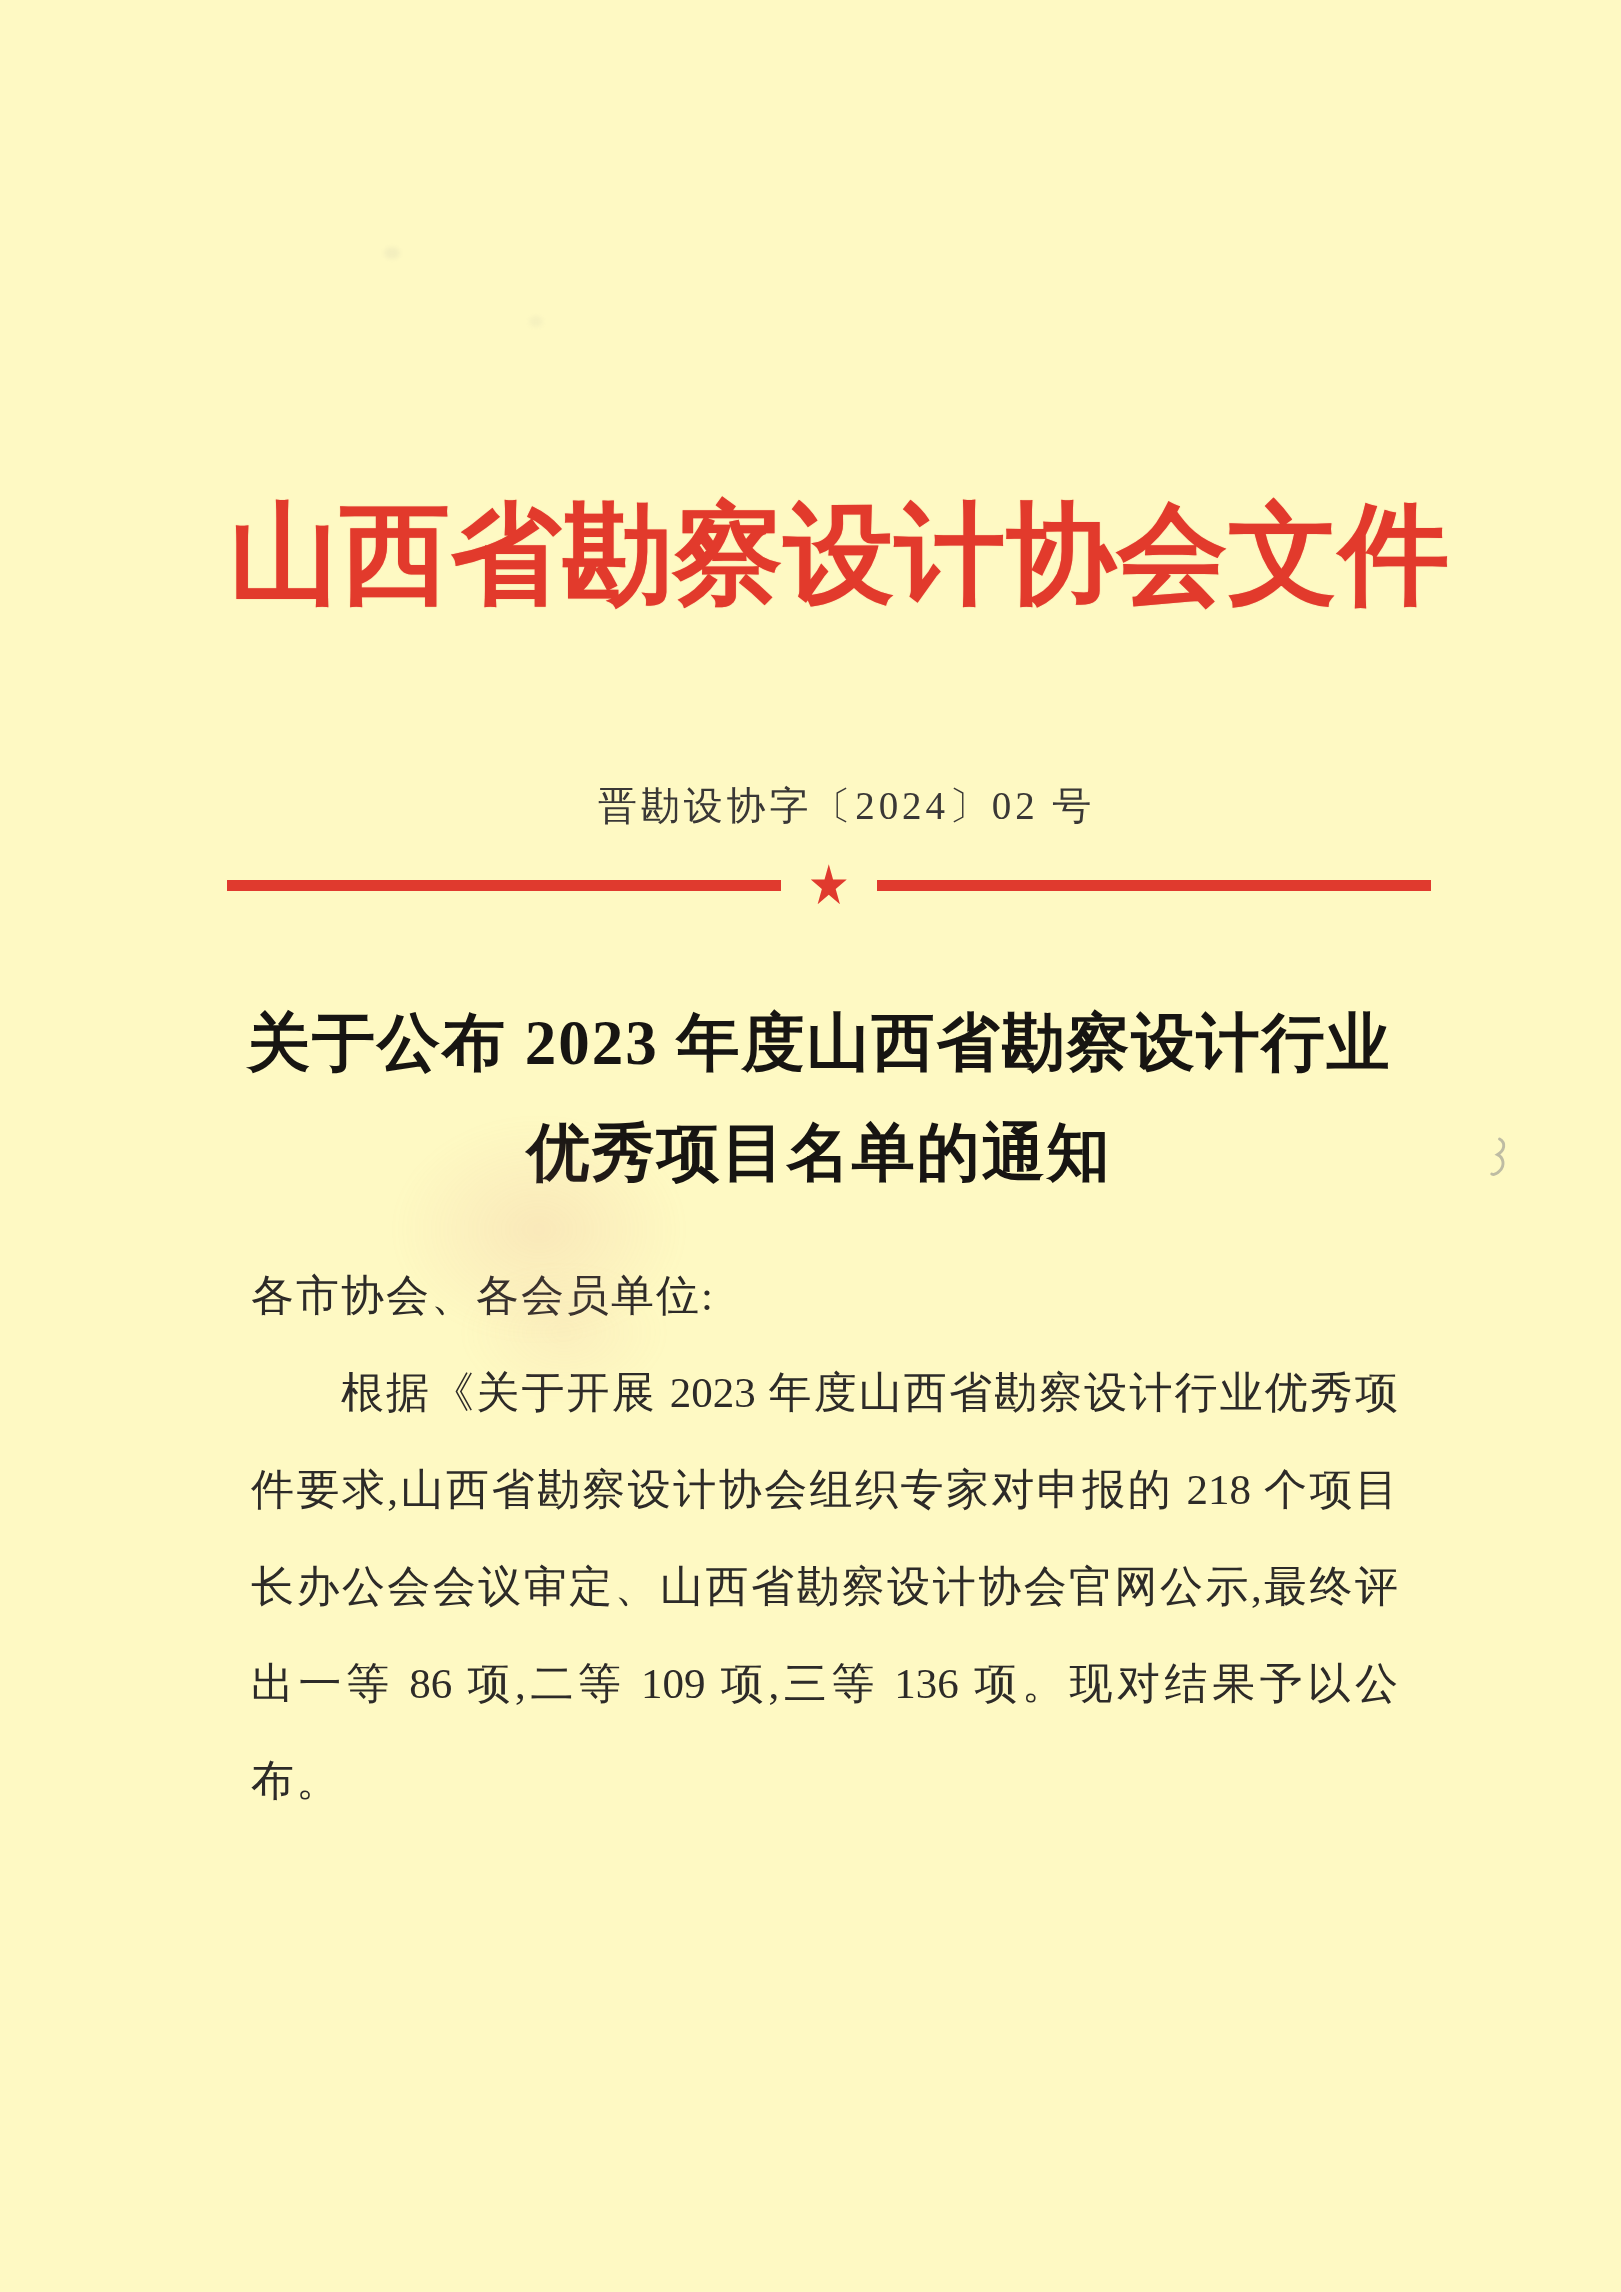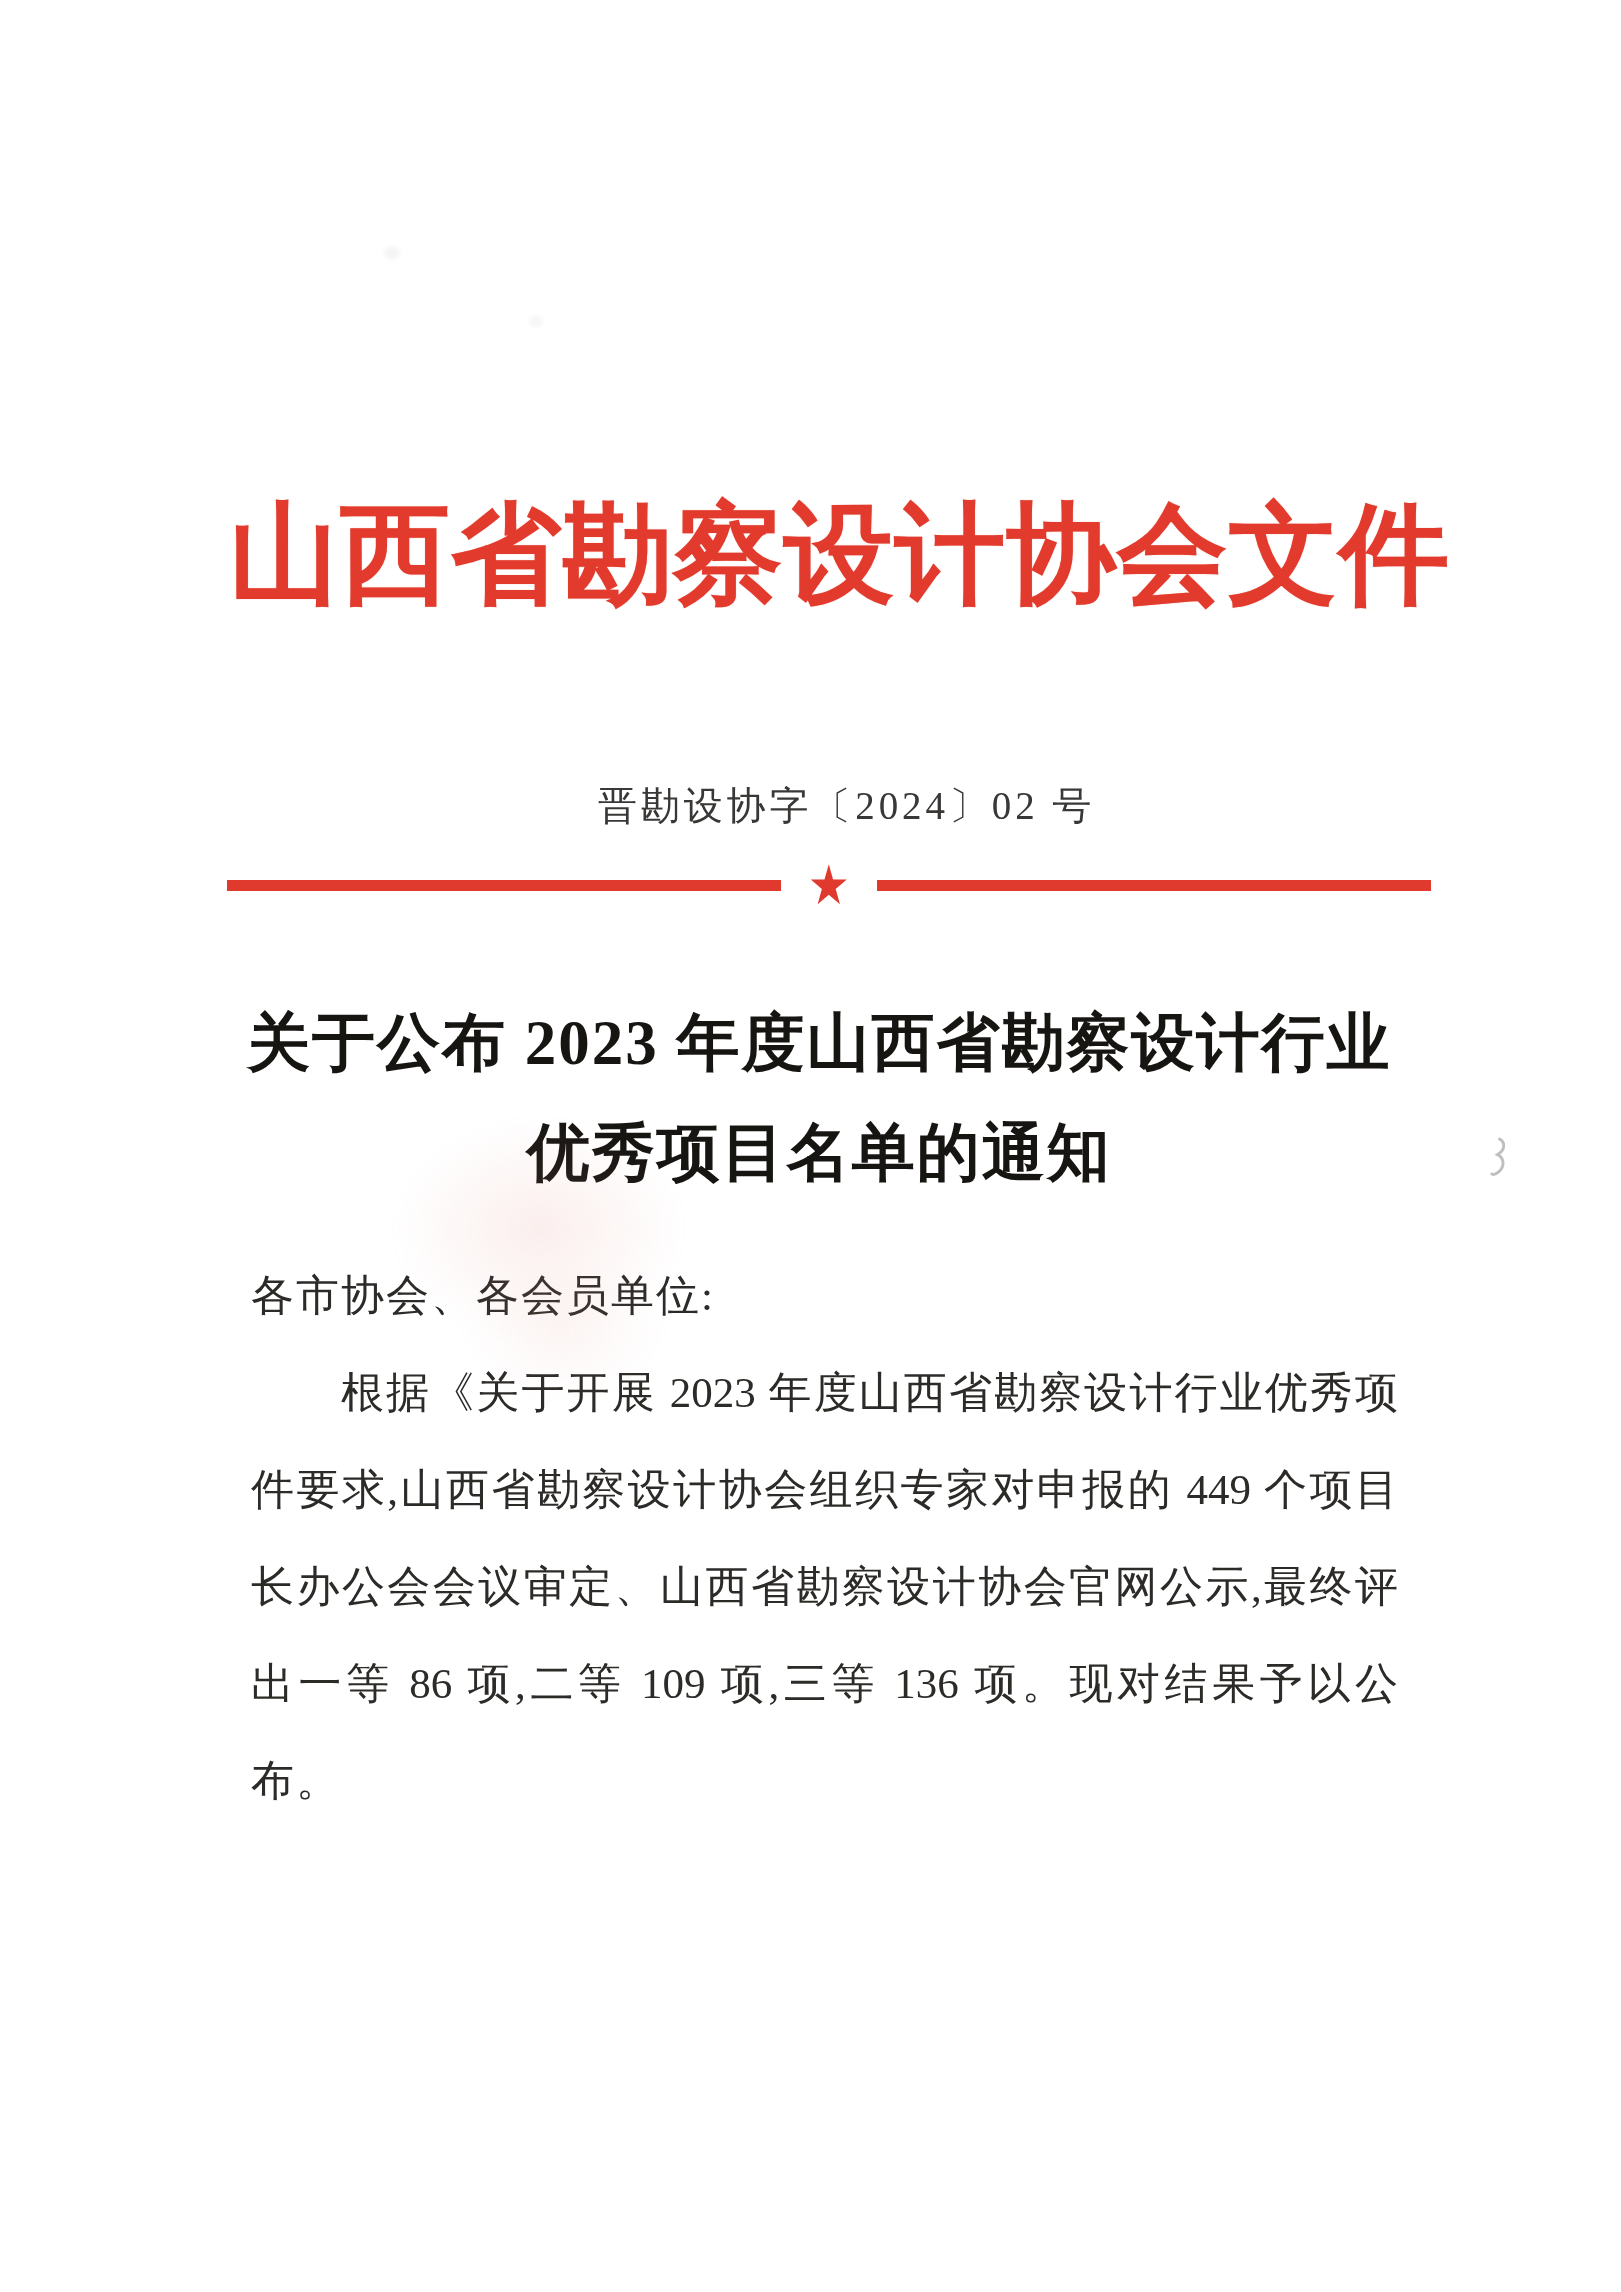--- a/index.html
+++ b/index.html
@@ -5,21 +5,21 @@
   html, body {
     margin: 0;
     padding: 0;
     background: #e8e8e8;
   }
   .page {
     position: relative;
     width: 1621px;
     height: 2293px;
     margin: 0 auto;
-    background: #ffffff;
+    background: #fef9c3;
     overflow: hidden;
     font-family: "Liberation Serif", "DejaVu Serif", serif;
   }
 
   
   .org-title {
     position: absolute;
     top: 487px;
     left: 0;
     width: 100%;
@@ -158,21 +158,21 @@
   </div>
 
   <h2 class="doc-title">
     <span class="t-line">关于公布 2023 年度山西省勘察设计行业</span>
     <span class="t-line">优秀项目名单的通知</span>
   </h2>
 
   <div class="body-block">
     <div class="salutation">各市协会、各会员单位:</div>
     <div class="p-line indent">根据《关于开展 2023 年度山西省勘察设计行业优秀项</div>
-    <div class="p-line">件要求,山西省勘察设计协会组织专家对申报的 449 个项目</div>
+    <div class="p-line">件要求,山西省勘察设计协会组织专家对申报的 218 个项目</div>
     <div class="p-line">长办公会会议审定、山西省勘察设计协会官网公示,最终评</div>
     <div class="p-line">出一等 86 项,二等 109 项,三等 136 项。现对结果予以公</div>
     <div class="p-line last">布。</div>
   </div>
 
   <div class="artifact blob1"></div>
   <div class="artifact blob2"></div>
   <div class="artifact speck1"></div>
   <div class="artifact speck2"></div>
   <svg class="artifact squiggle" viewBox="0 0 34 46" xmlns="http://www.w3.org/2000/svg">

